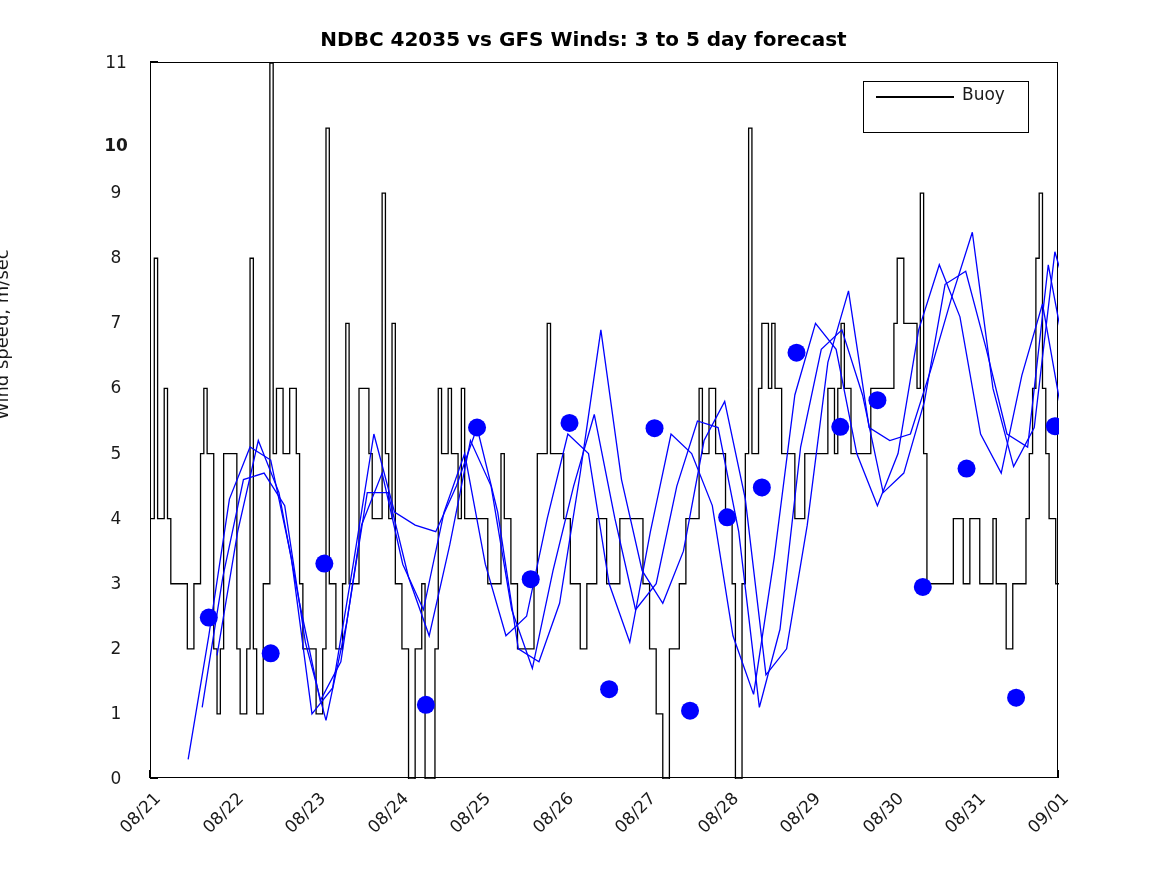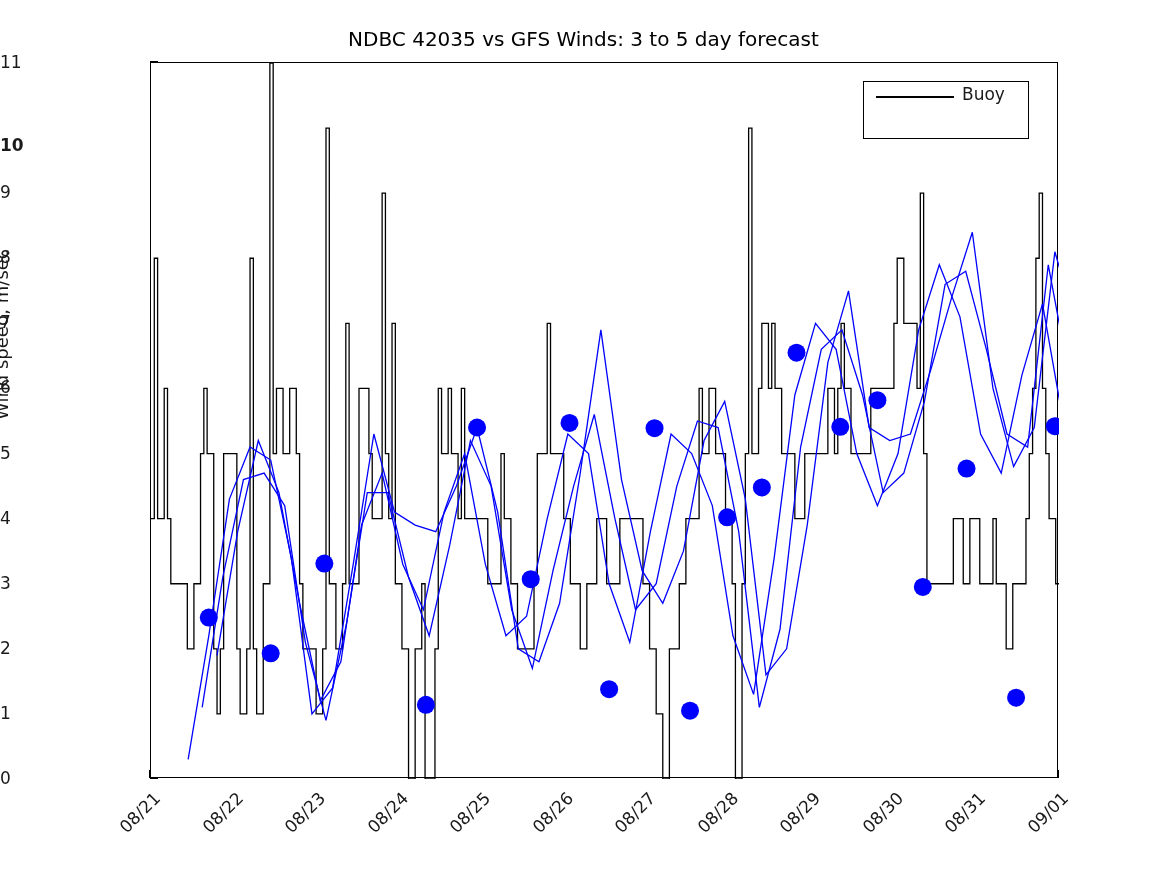--- a/index.html
+++ b/index.html
@@ -1,47 +1,47 @@
 <!DOCTYPE html>
 <html><head>
 <meta charset="utf-8">
 <style>
   html,body{margin:0;padding:0;background:#ffffff;}
   body{width:1167px;height:875px;font-family:"DejaVu Sans",sans-serif;overflow:hidden;}
   #root{position:relative;width:1167px;height:875px;background:#ffffff;}
   #title{
     position:absolute;left:0;top:27px;width:1167px;text-align:center;
-    font-family:"DejaVu Sans",sans-serif;font-size:20px;font-weight:normal;color:#000;
+    font-family:"DejaVu Sans",sans-serif;font-size:20px;font-weight:bold;color:#000;
     letter-spacing:0px;
   }
   #plot{
     position:absolute;left:150px;top:62px;width:908px;height:716px;
     box-sizing:border-box;border:1.2px solid #000;background:#fff;
   }
   #canvaswrap{position:absolute;left:0;top:0;width:908px;height:716px;overflow:hidden;}
   svg.layer{position:absolute;left:0;top:0;width:908px;height:716px;display:block;}
   .ylabels{position:absolute;left:0;top:0;}
   .ylab{
     position:absolute;right:0;transform:translateY(-50%);
     font-size:17px;color:#1a1a1a;font-family:"DejaVu Sans",sans-serif;
-    text-align:left;white-space:nowrap;
+    text-align:center;white-space:nowrap;margin-left:47px;
   }
   .ytickmark{position:absolute;background:#000;height:1.2px;width:8px;}
   .xtickmark{position:absolute;background:#000;width:1.2px;height:8px;}
   .xlab{
     position:absolute;transform-origin:right top;transform:rotate(-45deg) translateX(0);
     font-size:17px;color:#1a1a1a;font-family:"DejaVu Sans",sans-serif;white-space:nowrap;
   }
   #ytitle{
     position:absolute;left:-9px;top:420px;
     transform-origin:left top;transform:rotate(-90deg);
     font-size:18px;color:#1a1a1a;font-family:"DejaVu Sans",sans-serif;white-space:nowrap;
   }
   #legend{
-    position:absolute;left:712px;top:18px;width:166px;height:58px;
+    position:absolute;left:712px;top:18px;width:166px;height:52px;
     border:1.2px solid #000;background:#fff;box-sizing:border-box;
   }
   .legrow{position:absolute;left:0;top:0;width:166px;height:29px;}
   .legline{position:absolute;left:12px;top:14px;width:78px;height:1.6px;}
   .legtxt{position:absolute;left:98px;top:2px;font-size:17px;color:#1a1a1a;
     font-family:"DejaVu Sans",sans-serif;white-space:nowrap;}
 </style>
 </head>
 <body>
 

